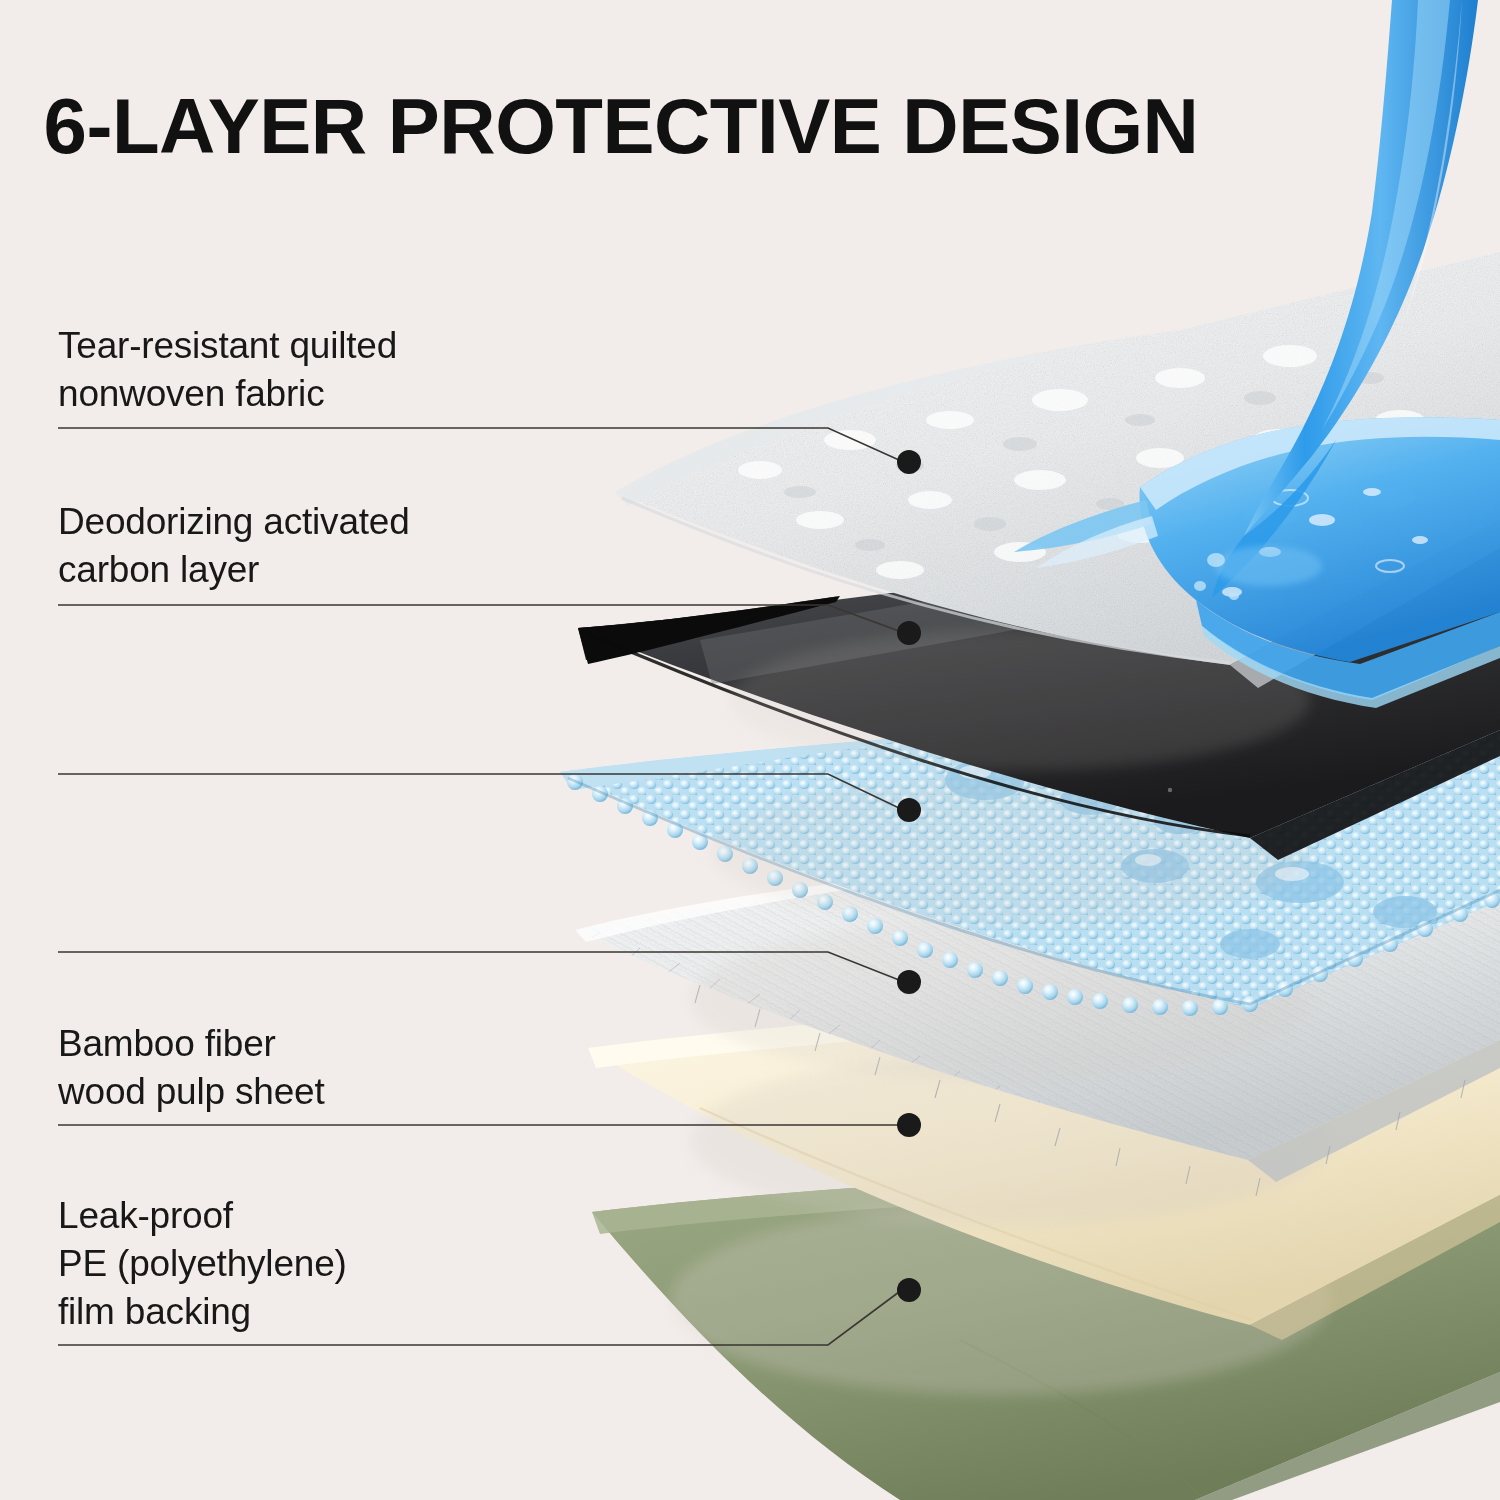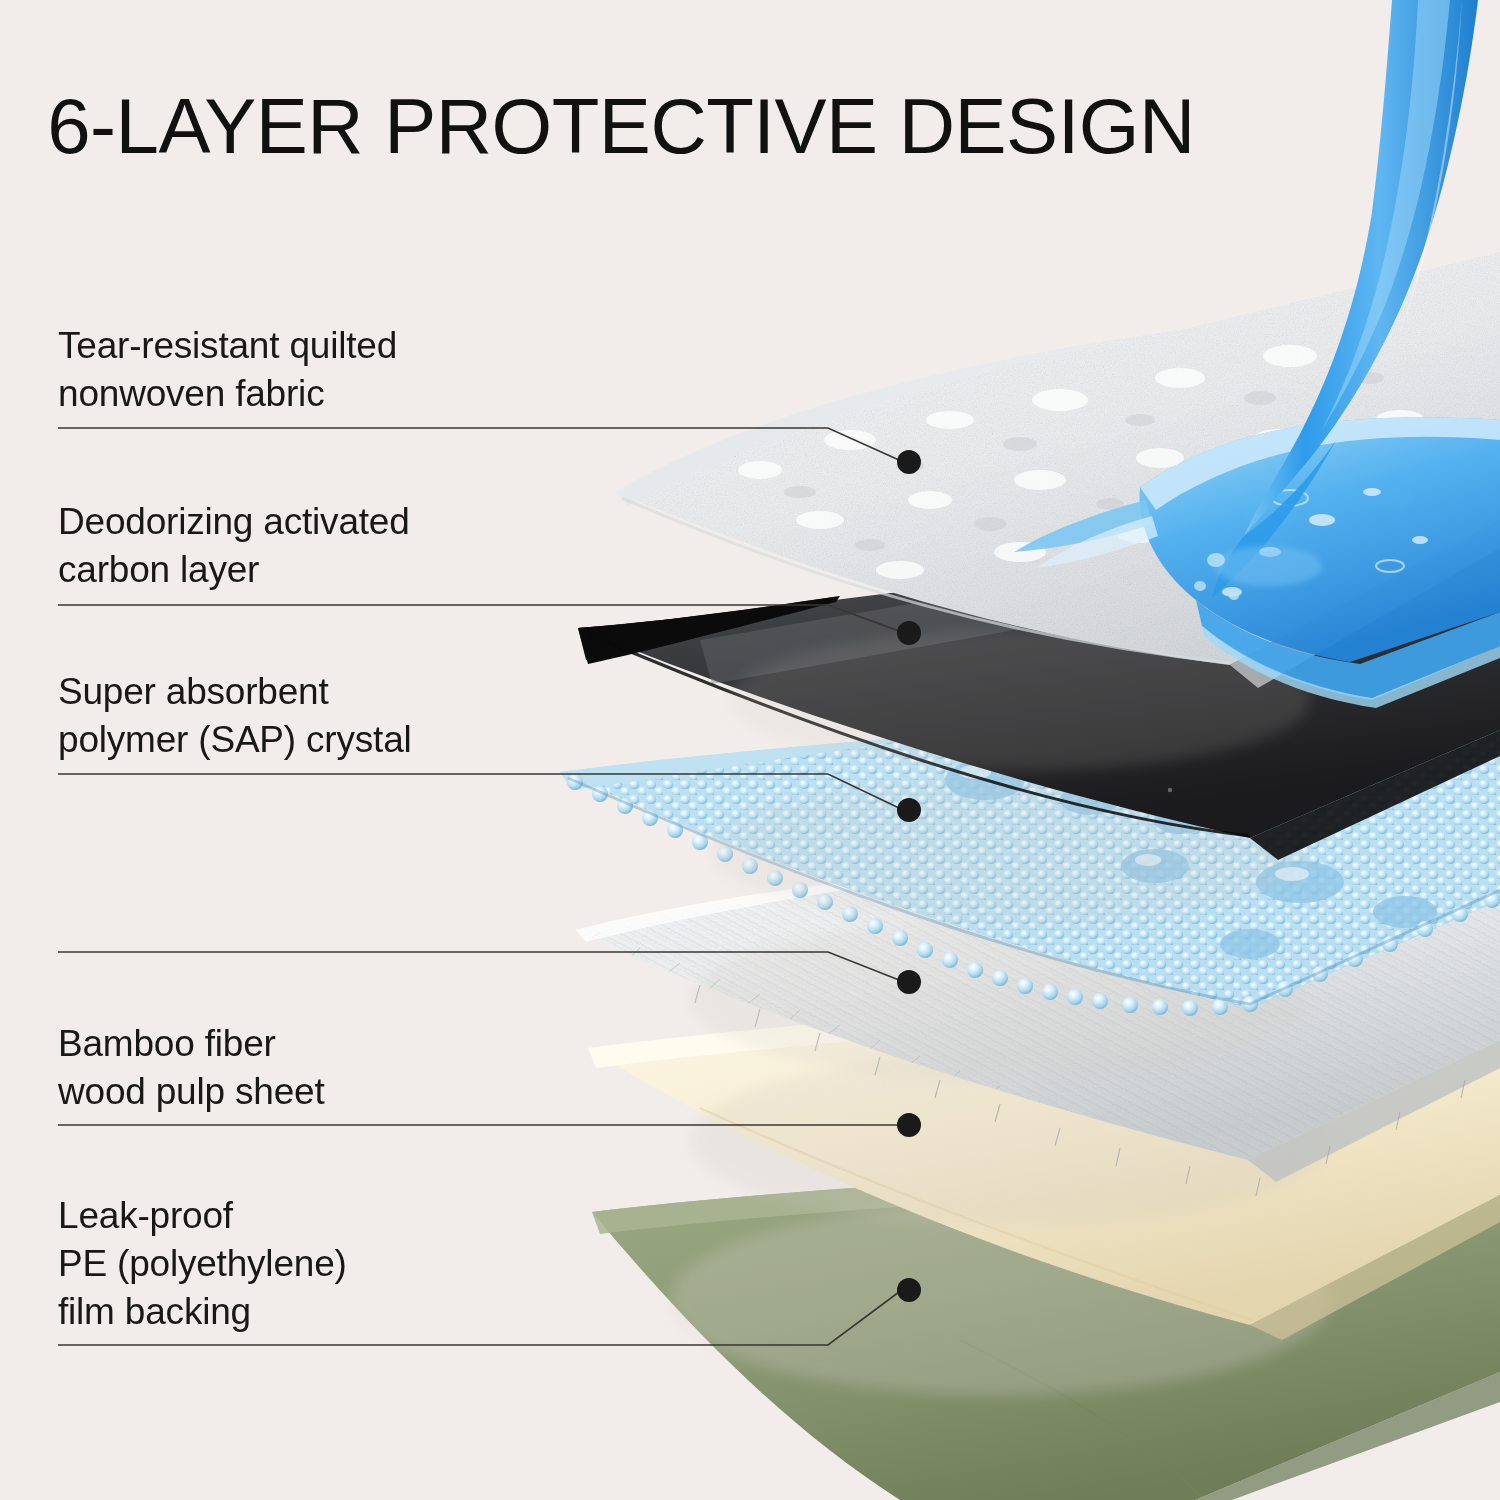--- a/index.html
+++ b/index.html
@@ -24,21 +24,21 @@
   }
 
   
   .title {
     position: absolute;
     left: 0;
     top: 86px;
     width: 1242px;
     text-align: center;
     font-size: 78px;
-    font-weight: 400;
+    font-weight: 700;
     letter-spacing: -0.5px;
     color: #111111;
     line-height: 1.05;
     white-space: nowrap;
   }
 
   
   .labels {
     position: absolute;
     left: 0;
@@ -418,24 +418,20 @@
     <div class="label-block" style="top:322px">
       <div class="label-text">Tear-resistant quilted
 nonwoven fabric</div>
     </div>
 
     <div class="label-block" style="top:498px">
       <div class="label-text">Deodorizing activated
 carbon layer</div>
     </div>
 
-    <div class="label-block" style="top:668px">
-      <div class="label-text">Super absorbent
-polymer (SAP) crystal</div>
-    </div>
 
 
     <div class="label-block" style="top:1192px">
       <div class="label-text">Leak-proof
 PE (polyethylene)
 film backing</div>
     </div>
 
     <div class="label-block" style="top:1020px">
       <div class="label-text">Bamboo fiber

